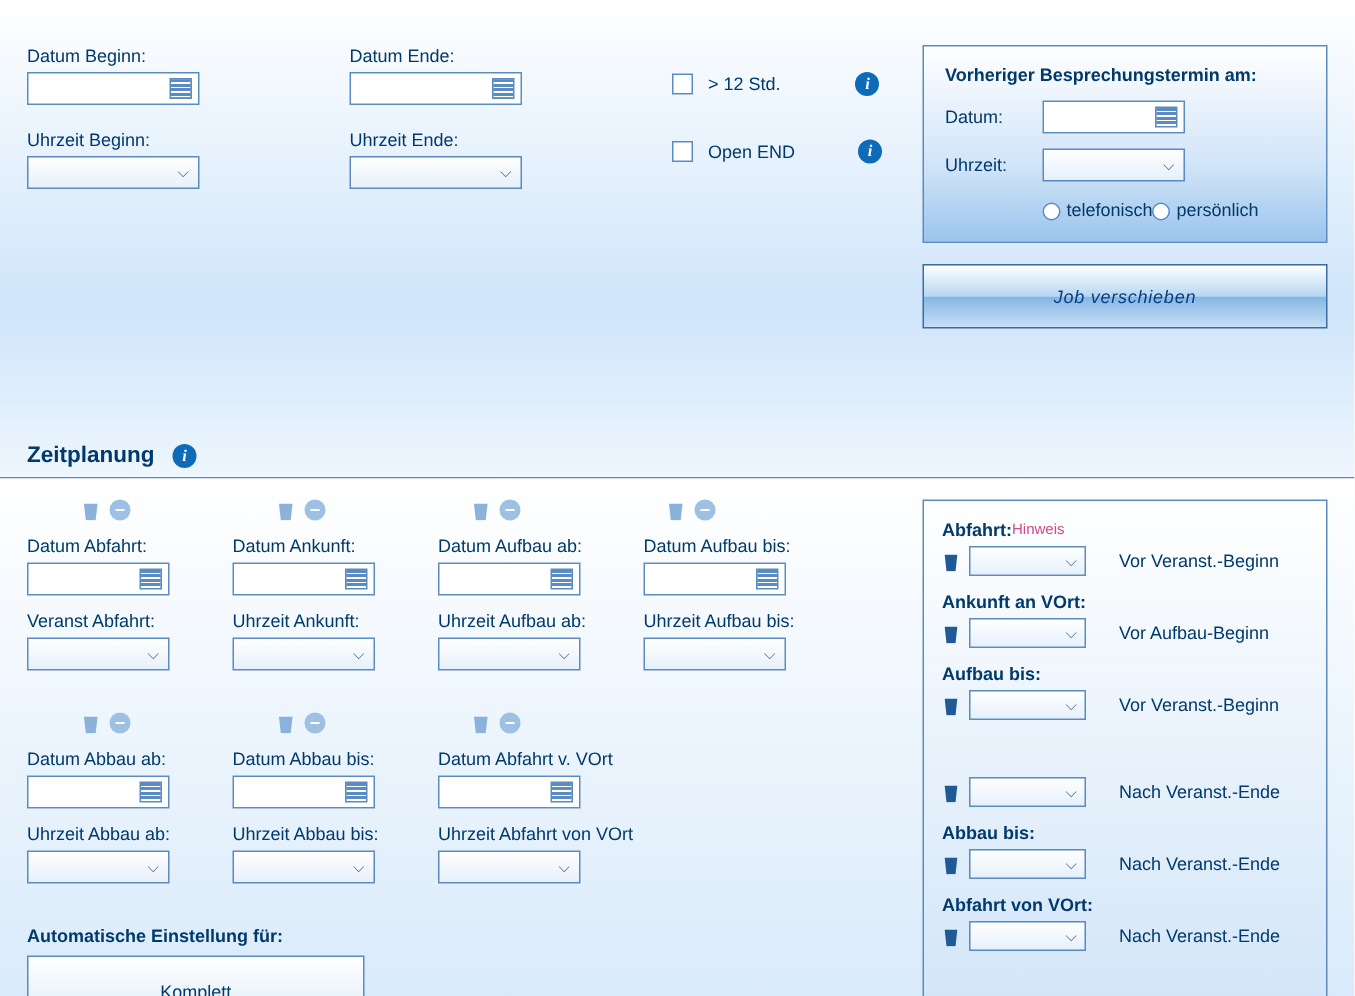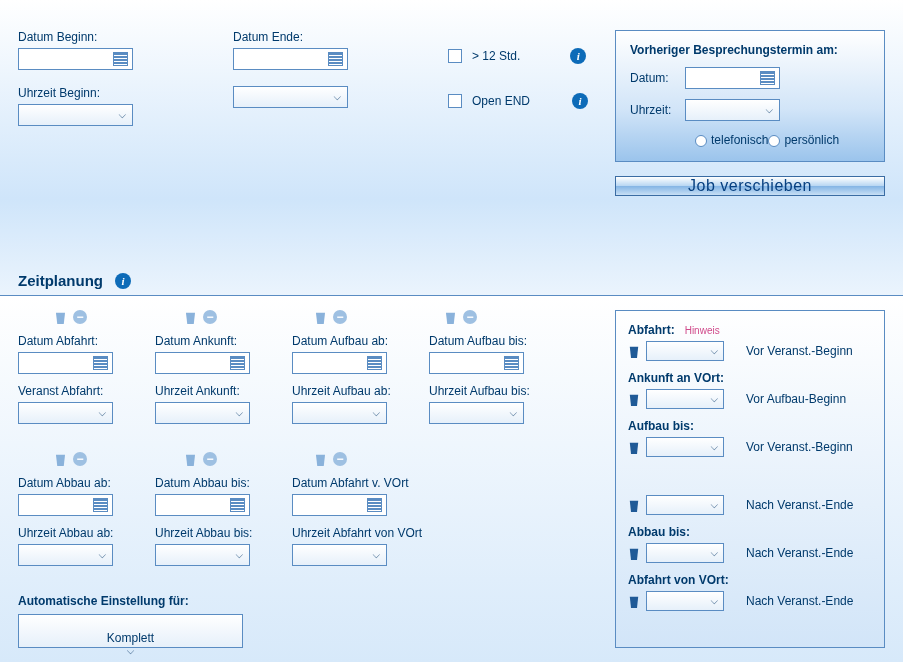--- a/index.html
+++ b/index.html
@@ -59,36 +59,37 @@
 }
 .right-box {
   margin-left:auto;
   width:270px;
 }
 .panel {
   border:1px solid #5a8cc2;
   padding: 12px 14px 14px 14px;
   background: linear-gradient(to bottom, #fff 0%, #d2e5f8 60%, #9bc4ec 100%);
 }
-.panel .row { display:flex; align-items:center; gap:0; margin-top:10px;}
+.panel .row { display:flex; align-items:center; gap:10px; margin-top:10px;}
 .panel .lbl { width:55px;}
 .radio {
   width:12px;height:12px;border-radius:50%;border:1px solid #5a8cc2;background:#fff;
   display:inline-block; vertical-align:middle; margin-right:4px;
 }
 .panel .radios { margin-top:12px; padding-left:65px; display:flex; }
 .btn {
   margin-top:14px; width:100%;
   border:1px solid #3a6ca3;
   background: linear-gradient(to bottom, #fff 0%, #b7d6f2 50%, #86b6e5 52%, #c7dff5 100%);
   color:#074080;
-  height:20px;
-  font-size:16px;
+  height:43px;
+  font-size:12px;
   display:flex;align-items:center;justify-content:center;
   letter-spacing:0.5px;
+  font-style:italic;
 }
 
 .section-header {
   margin: 40px 0 0 0;
   padding: 6px 18px;
   border-bottom: 1px solid #5a8cc2;
   display:flex; align-items:center; gap:12px;
 }
 .section-header h2 { font-size:15px; font-weight:bold; color:#003a6c;}
 
@@ -126,21 +127,21 @@
   padding: 16px 6px; margin-top:6px;flex-direction:column;
 }
 
 .offsets-panel {
   margin-left:auto; width:270px;
   border:1px solid #5a8cc2;
   padding:12px;
   background: linear-gradient(to bottom, #fff 0%, #d2e5f8 100%);
 }
 .off-block { margin-bottom:10px;}
-.off-title { font-weight:bold; margin-bottom:4px; display:flex; align-items:center; gap:10px;}
+.off-title { font-weight:bold; margin-bottom:4px; display:flex; align-items:center; gap:0;}
 .off-hint { font-weight:normal; color:#d04a8a; font-size:10px;}
 .off-row { display:flex; align-items:center; gap:6px;}
 .trash-dark {
   width:12px;height:14px; display:inline-block;
   background:#1f5a97;
   clip-path: polygon(15% 20%, 85% 20%, 75% 100%, 25% 100%);
   position:relative;
 }
 .trash-dark::before{ content:""; position:absolute; left:1px; top:-3px; width:10px;height:3px;background:#1f5a97;}
 .off-select { width:78px; height:20px; border:1px solid #5a8cc2; background:linear-gradient(#fff,#e6f0fa);
@@ -165,20 +166,21 @@
           <span class="chev">⌵</span>
         </div>
     </div>
     <div class="maincol">
       <span class="field-label">Datum Ende:</span>
       <div class="date-input">
         <span></span>
           <span class="cal-icon"></span>
       </div>
       <div style="height:16px"></div>
+      <span class="field-label">Uhrzeit Ende:</span>
       <div class="select-input">
           <span class="chev">⌵</span>
         </div>
     </div>
     <div class="extras-col">
       <div class="cb-row">
         <span class="cb"></span>
         <span>&gt; 12 Std.</span>
         <span style="width:30px"></span>
         <span class="info-icon">i</span>

